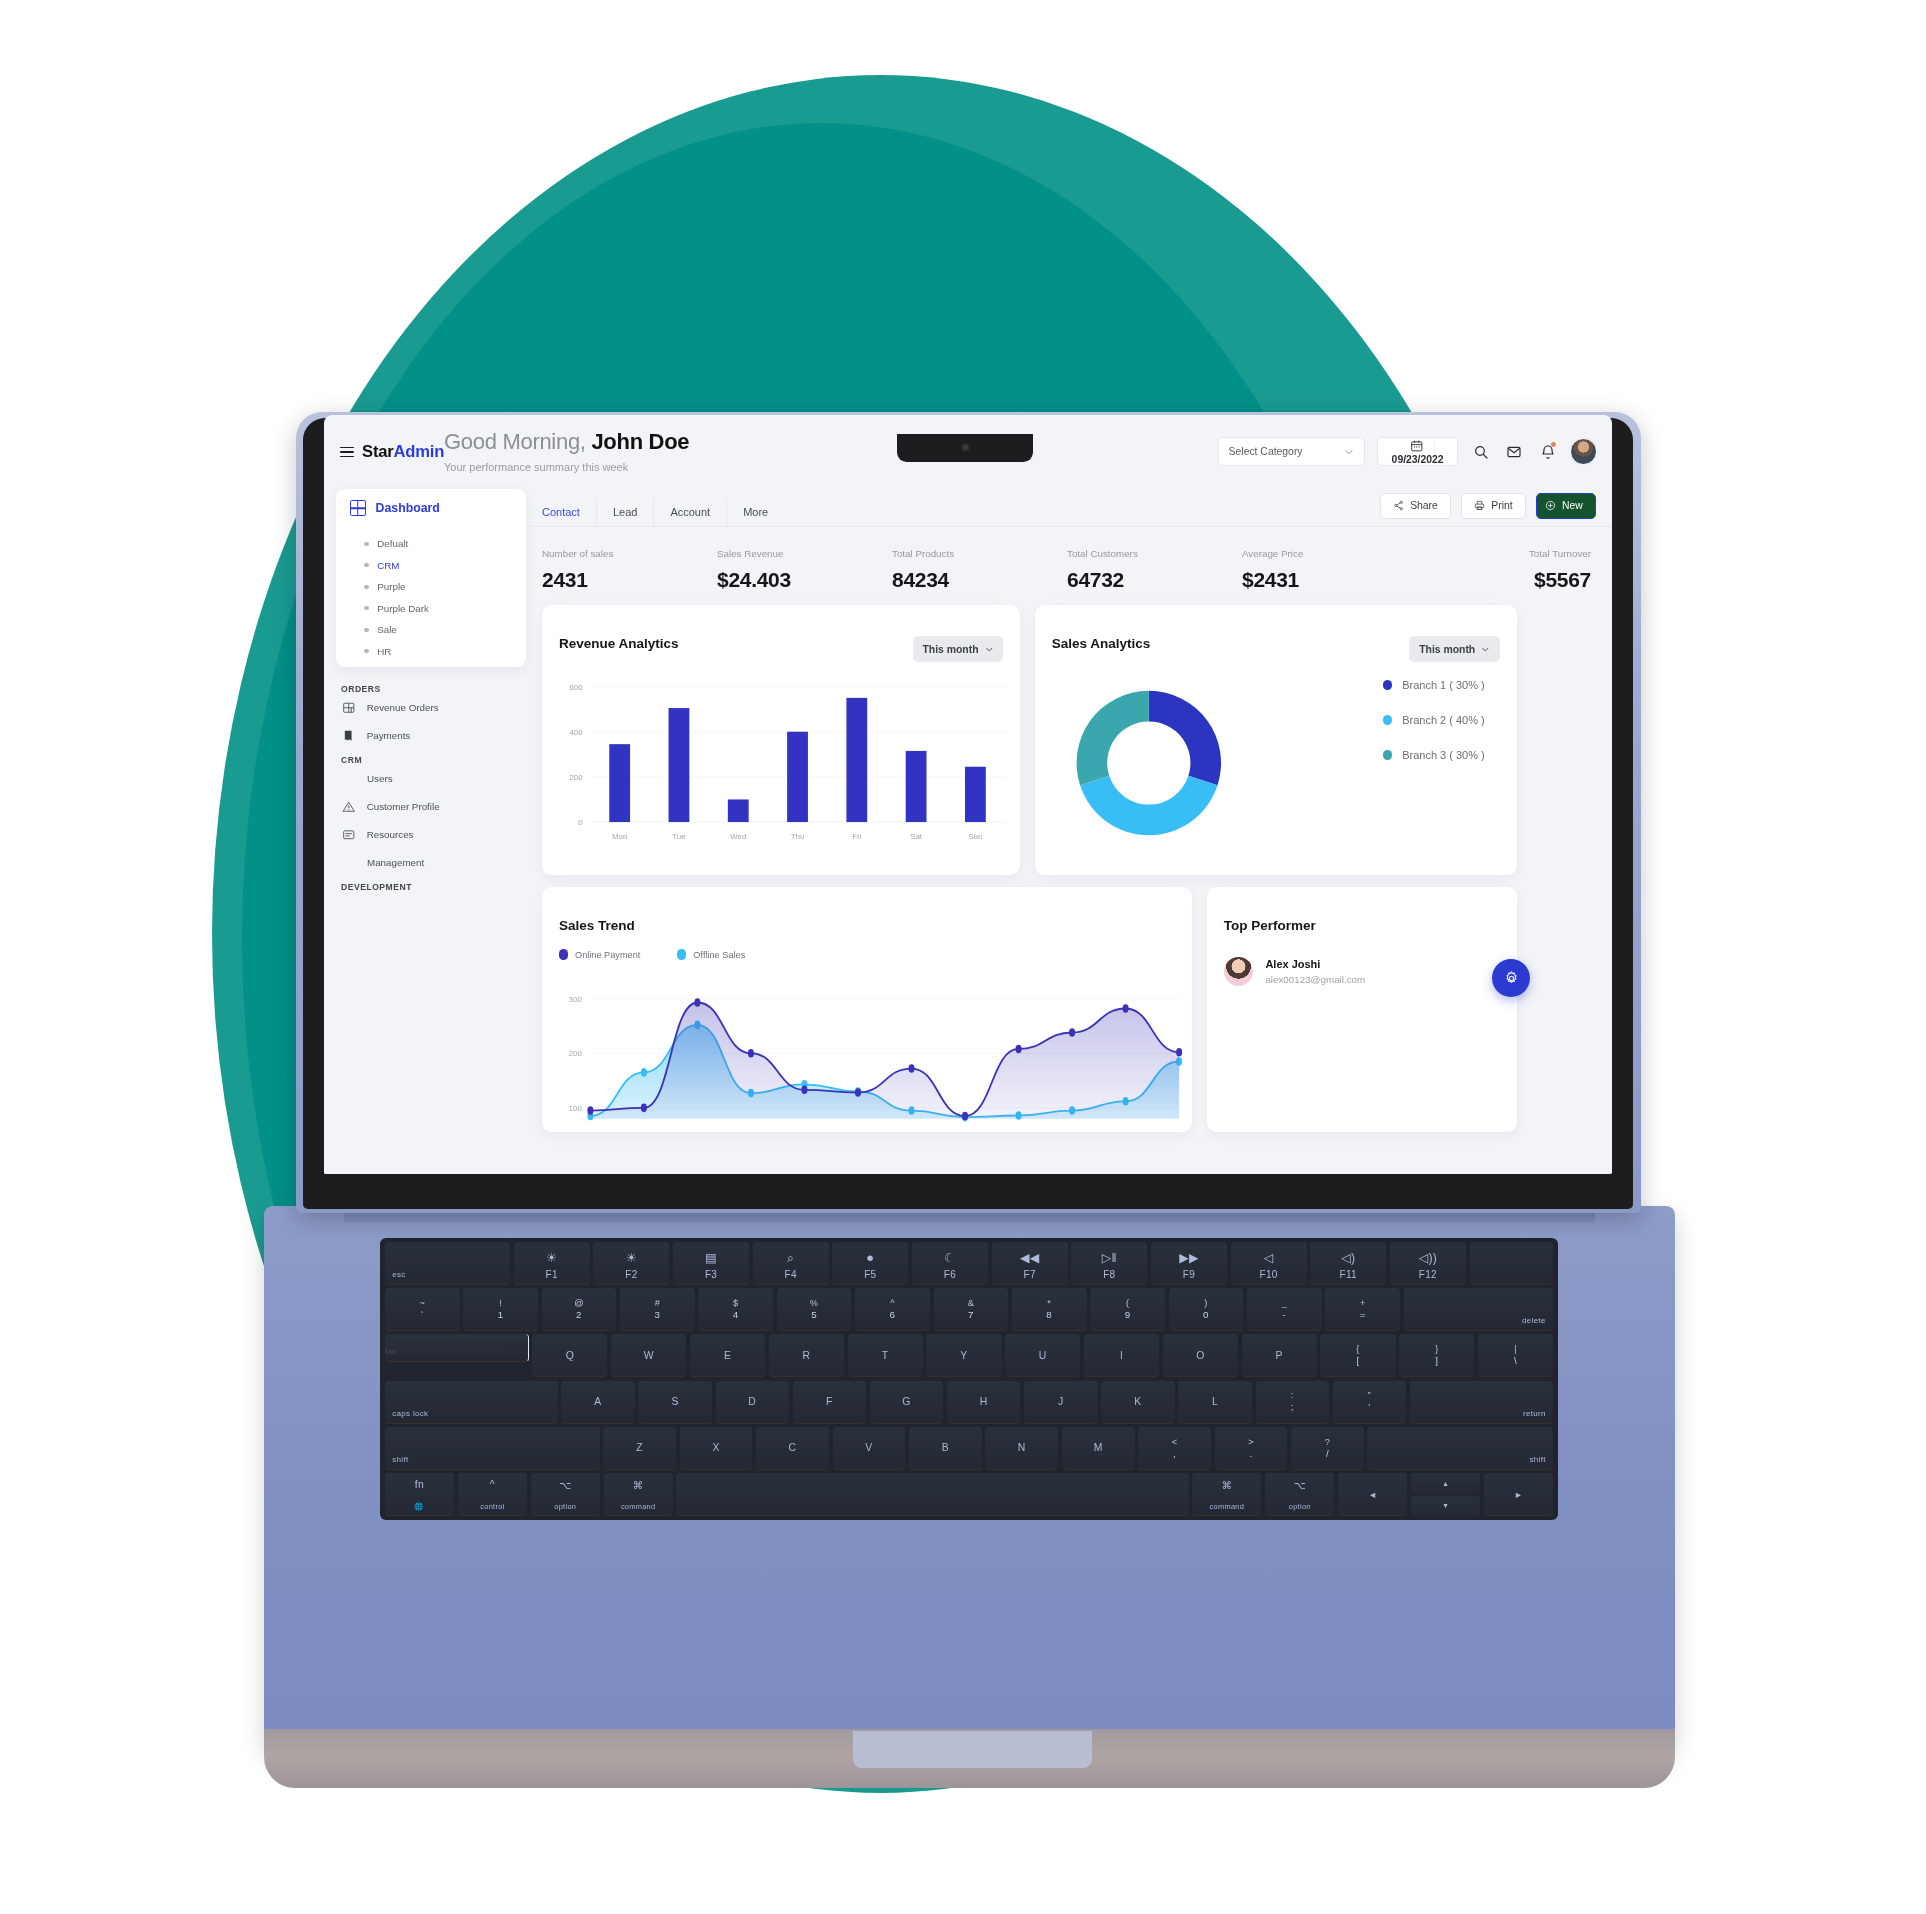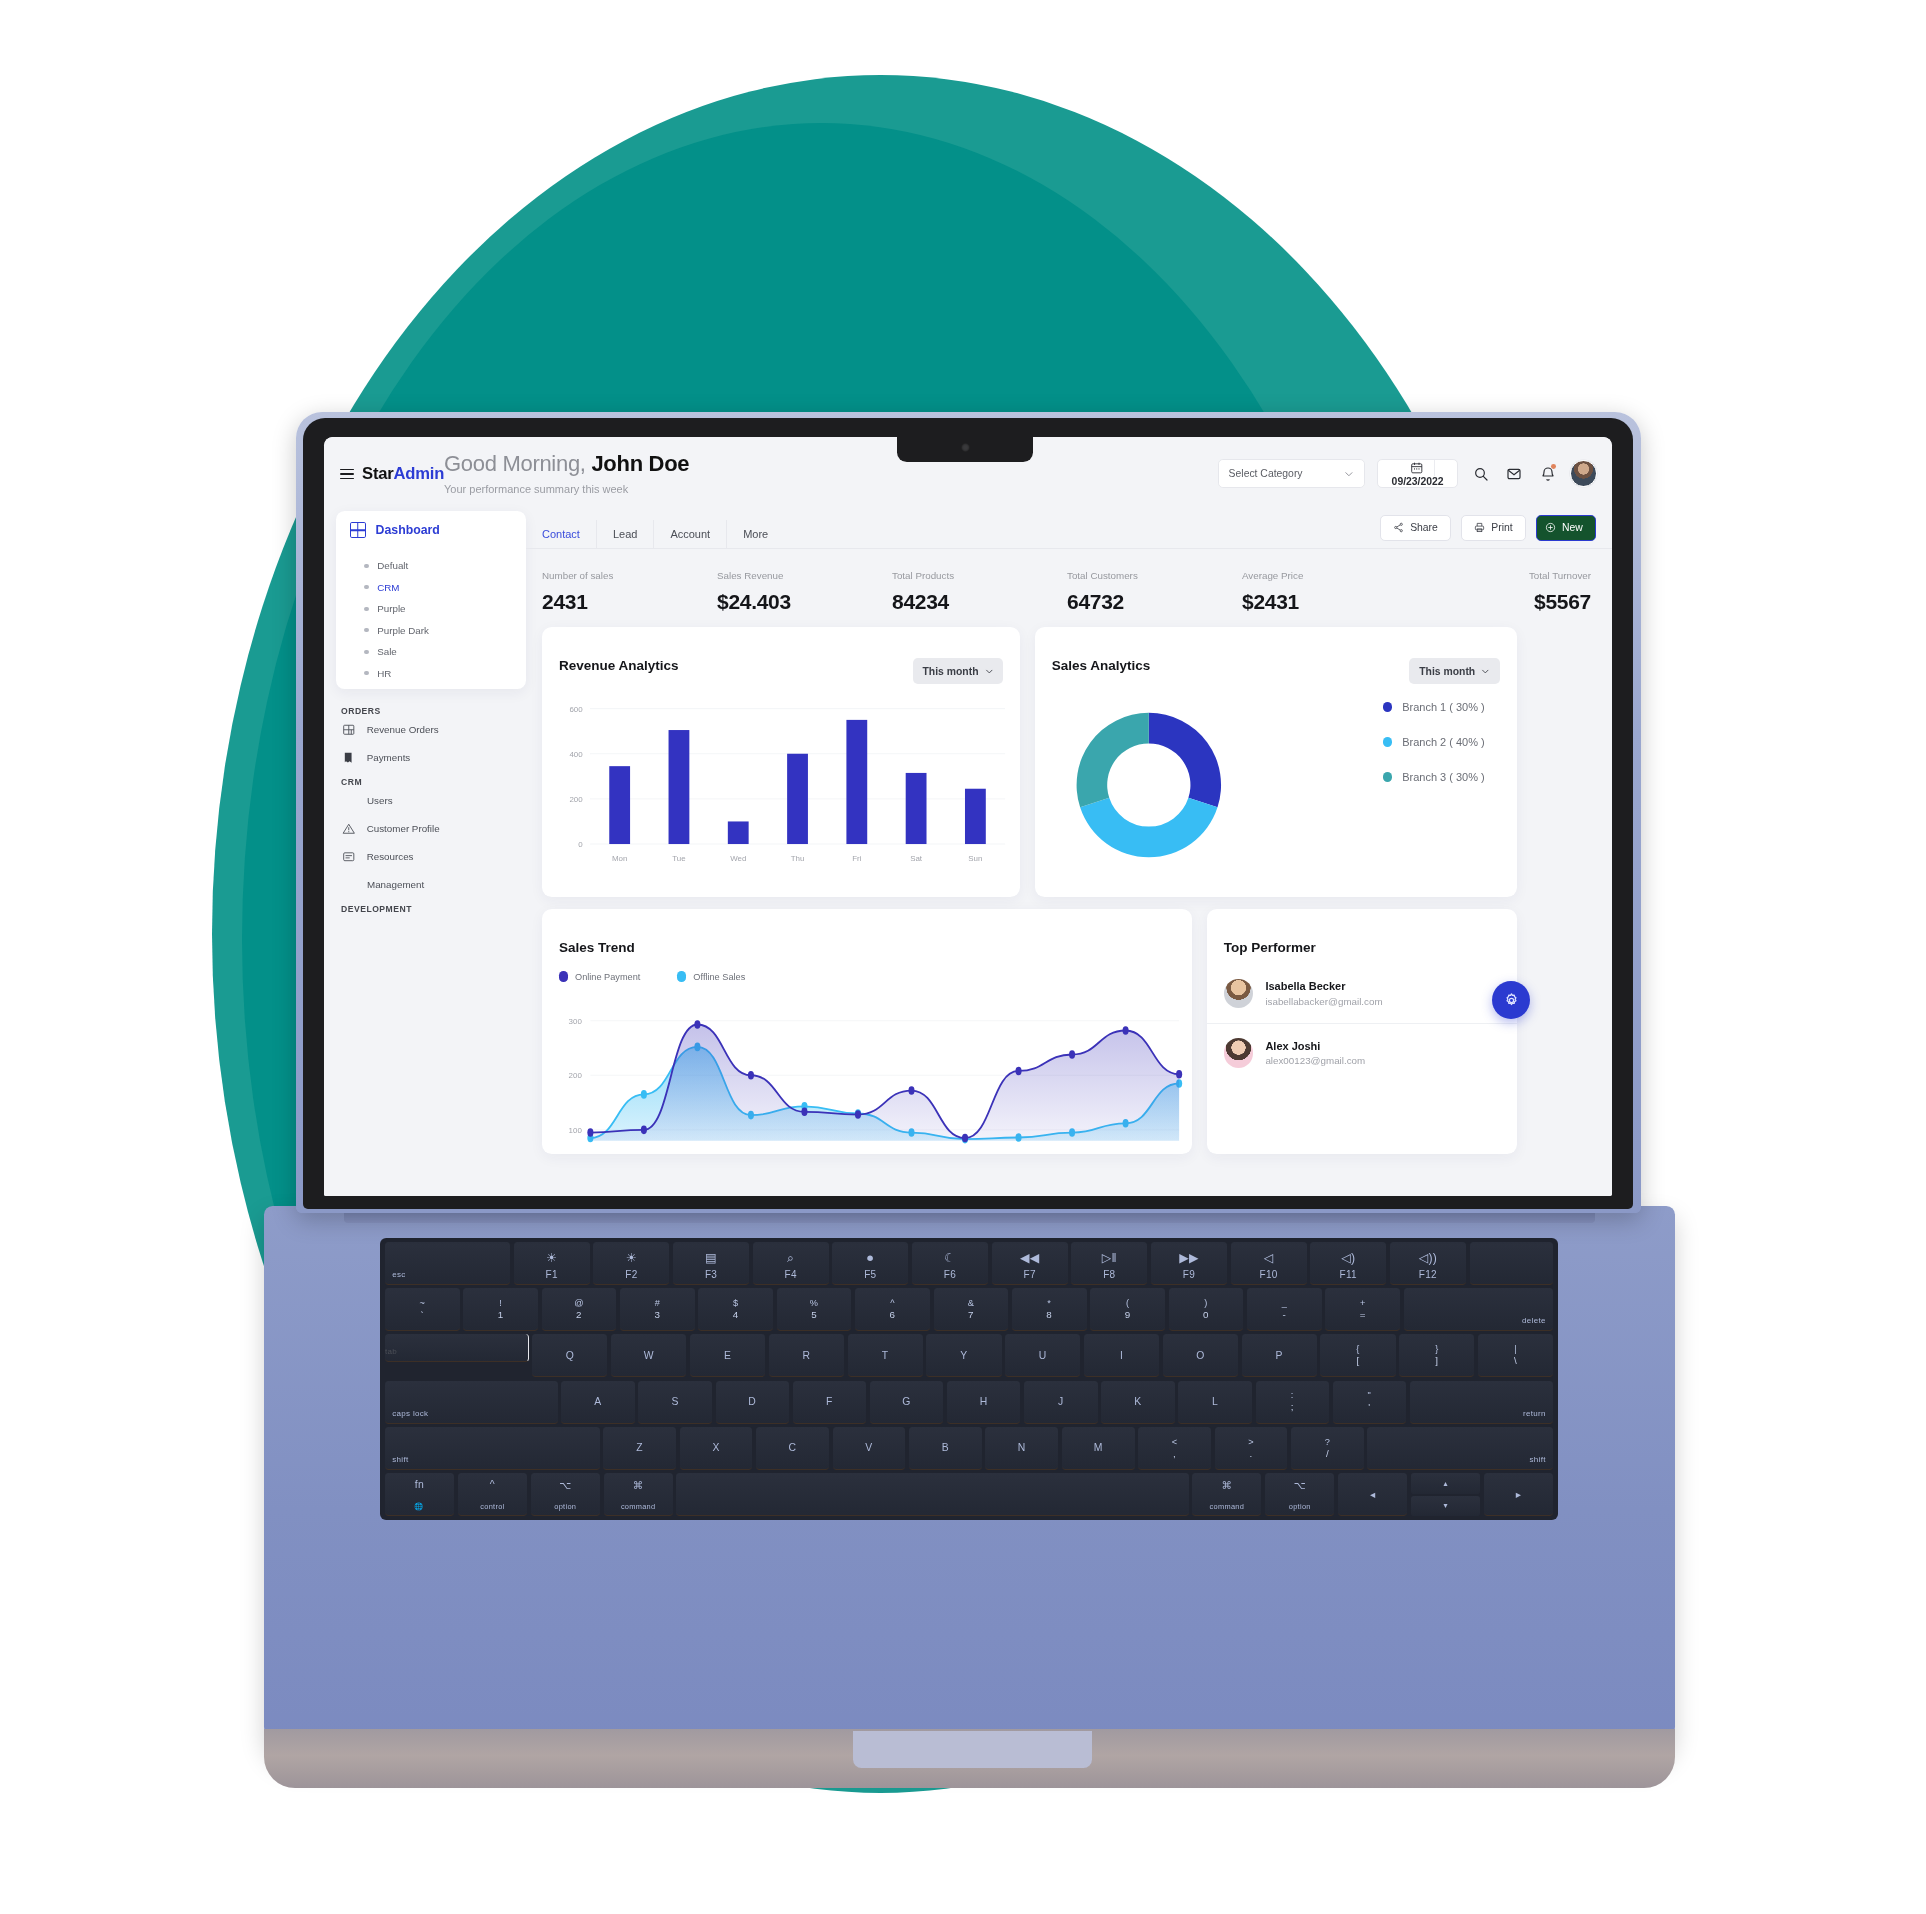--- a/index.html
+++ b/index.html
@@ -35,21 +35,21 @@
     border-radius:26px 26px 6.1px 6.1px;
     box-shadow:0 6.1px 24.5px rgba(0,0,0,.22);
   }
   .lid-inner{
     position:absolute; left:303px; top:418px;
     width:1330px; height:791px;
     background:#1d1d1f;
     border-radius:22px 22px 4.9px 4.9px;
   }
   .screen{
-    position:absolute; left:324px; top:437px;
+    position:absolute; left:324px; top:415px;
     width:1288px; height:759px;
     background:#f3f4f7;
     border-radius:8.6px 8.6px 2.5px 2.5px;
     overflow:hidden;
   }
   .notch{
     position:absolute; left:897px; top:434px;
     width:136px; height:28px;
     background:#1d1d1f;
     border-radius:0 0 9.8px 9.8px;
@@ -816,27 +816,20 @@
                   <ellipse cx="952.5454545454545" cy="49.883333333333326" rx="5" ry="7" fill="#3b32b8"></ellipse>
                   <ellipse cx="1040" cy="121.21666666666667" rx="5" ry="7" fill="#3b32b8"></ellipse>
                 </svg>
             </div>
 
             <div class="card c-top">
               <div class="card-head">
                 <span class="card-title">Top Performer</span>
               </div>
               <div style="margin-top:8.6px;">
-                <div class="perf-row">
-                  <span class="perf-av a"></span>
-                  <span>
-                    <span class="perf-name" style="display:block">Isabella Becker</span>
-                    <span class="perf-mail" style="display:block">isabellabacker@gmail.com</span>
-                  </span>
-                </div>
                 <div class="perf-row" style="border-bottom:none">
                   <span class="perf-av b"></span>
                   <span>
                     <span class="perf-name" style="display:block">Alex Joshi</span>
                     <span class="perf-mail" style="display:block">alex00123@gmail.com</span>
                   </span>
                 </div>
               </div>
               <div class="fab">
                 <svg width="17" height="17" viewBox="0 0 24 24" fill="none" stroke="#dfe3ff" stroke-width="1.8">

